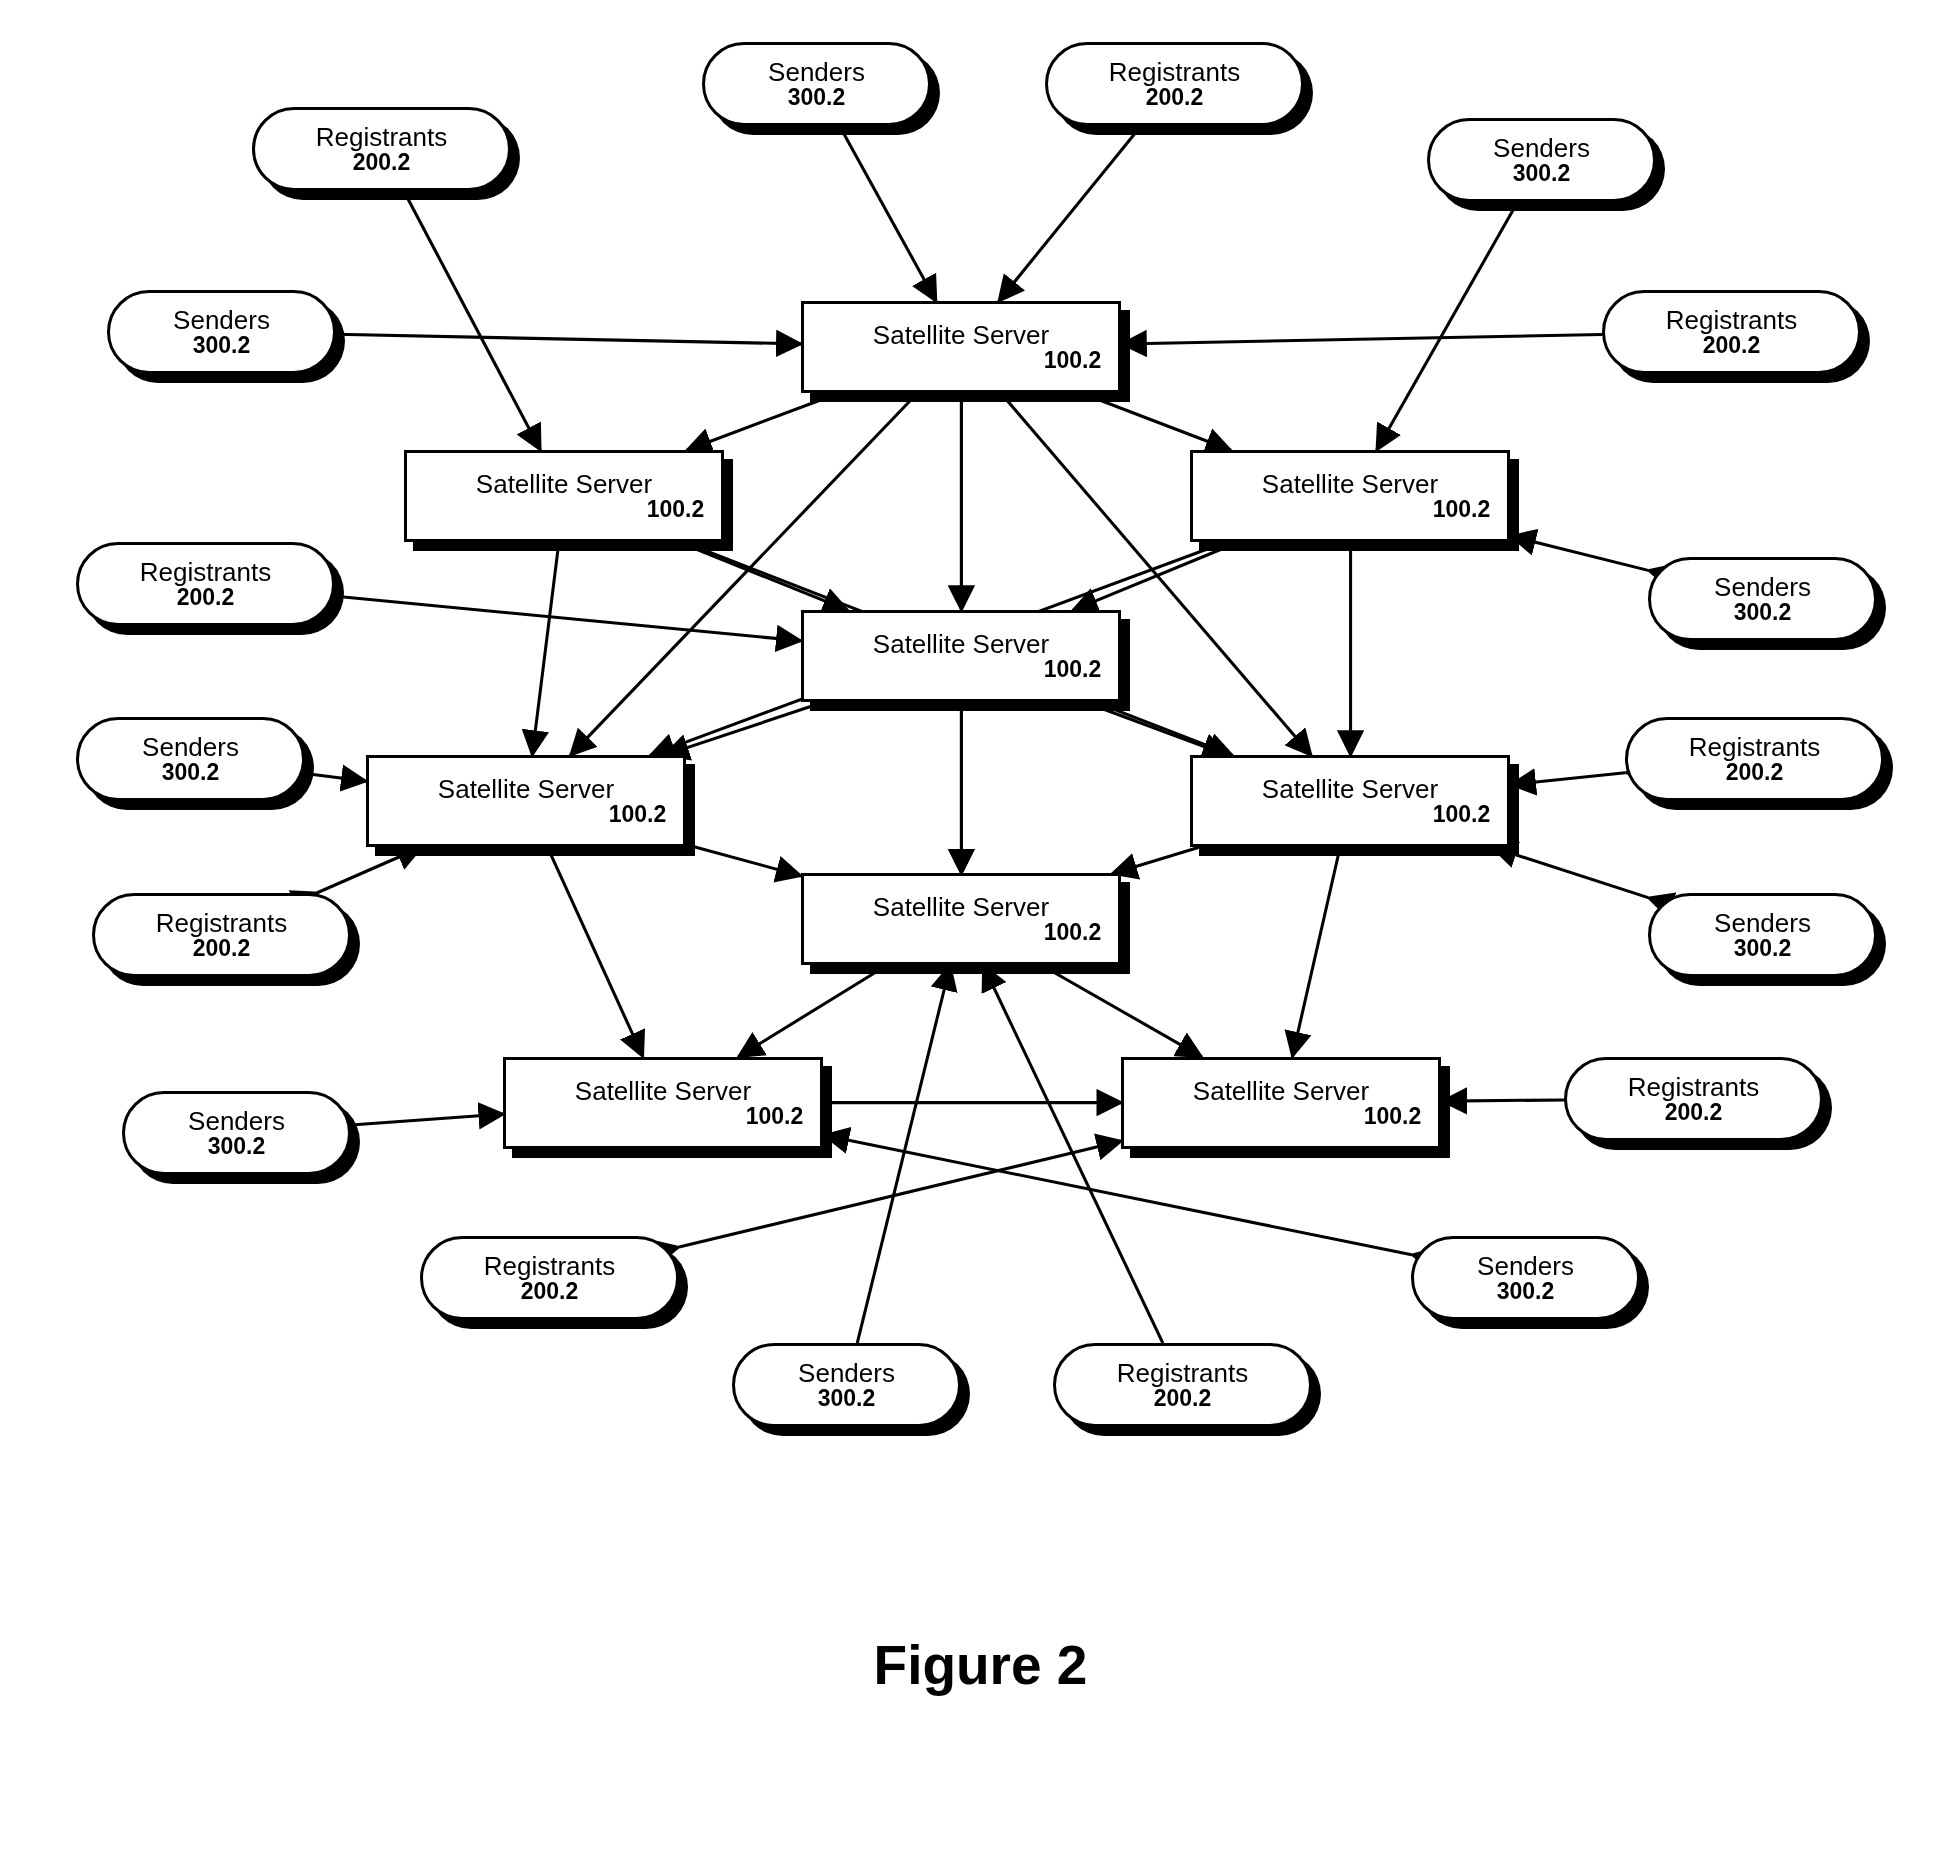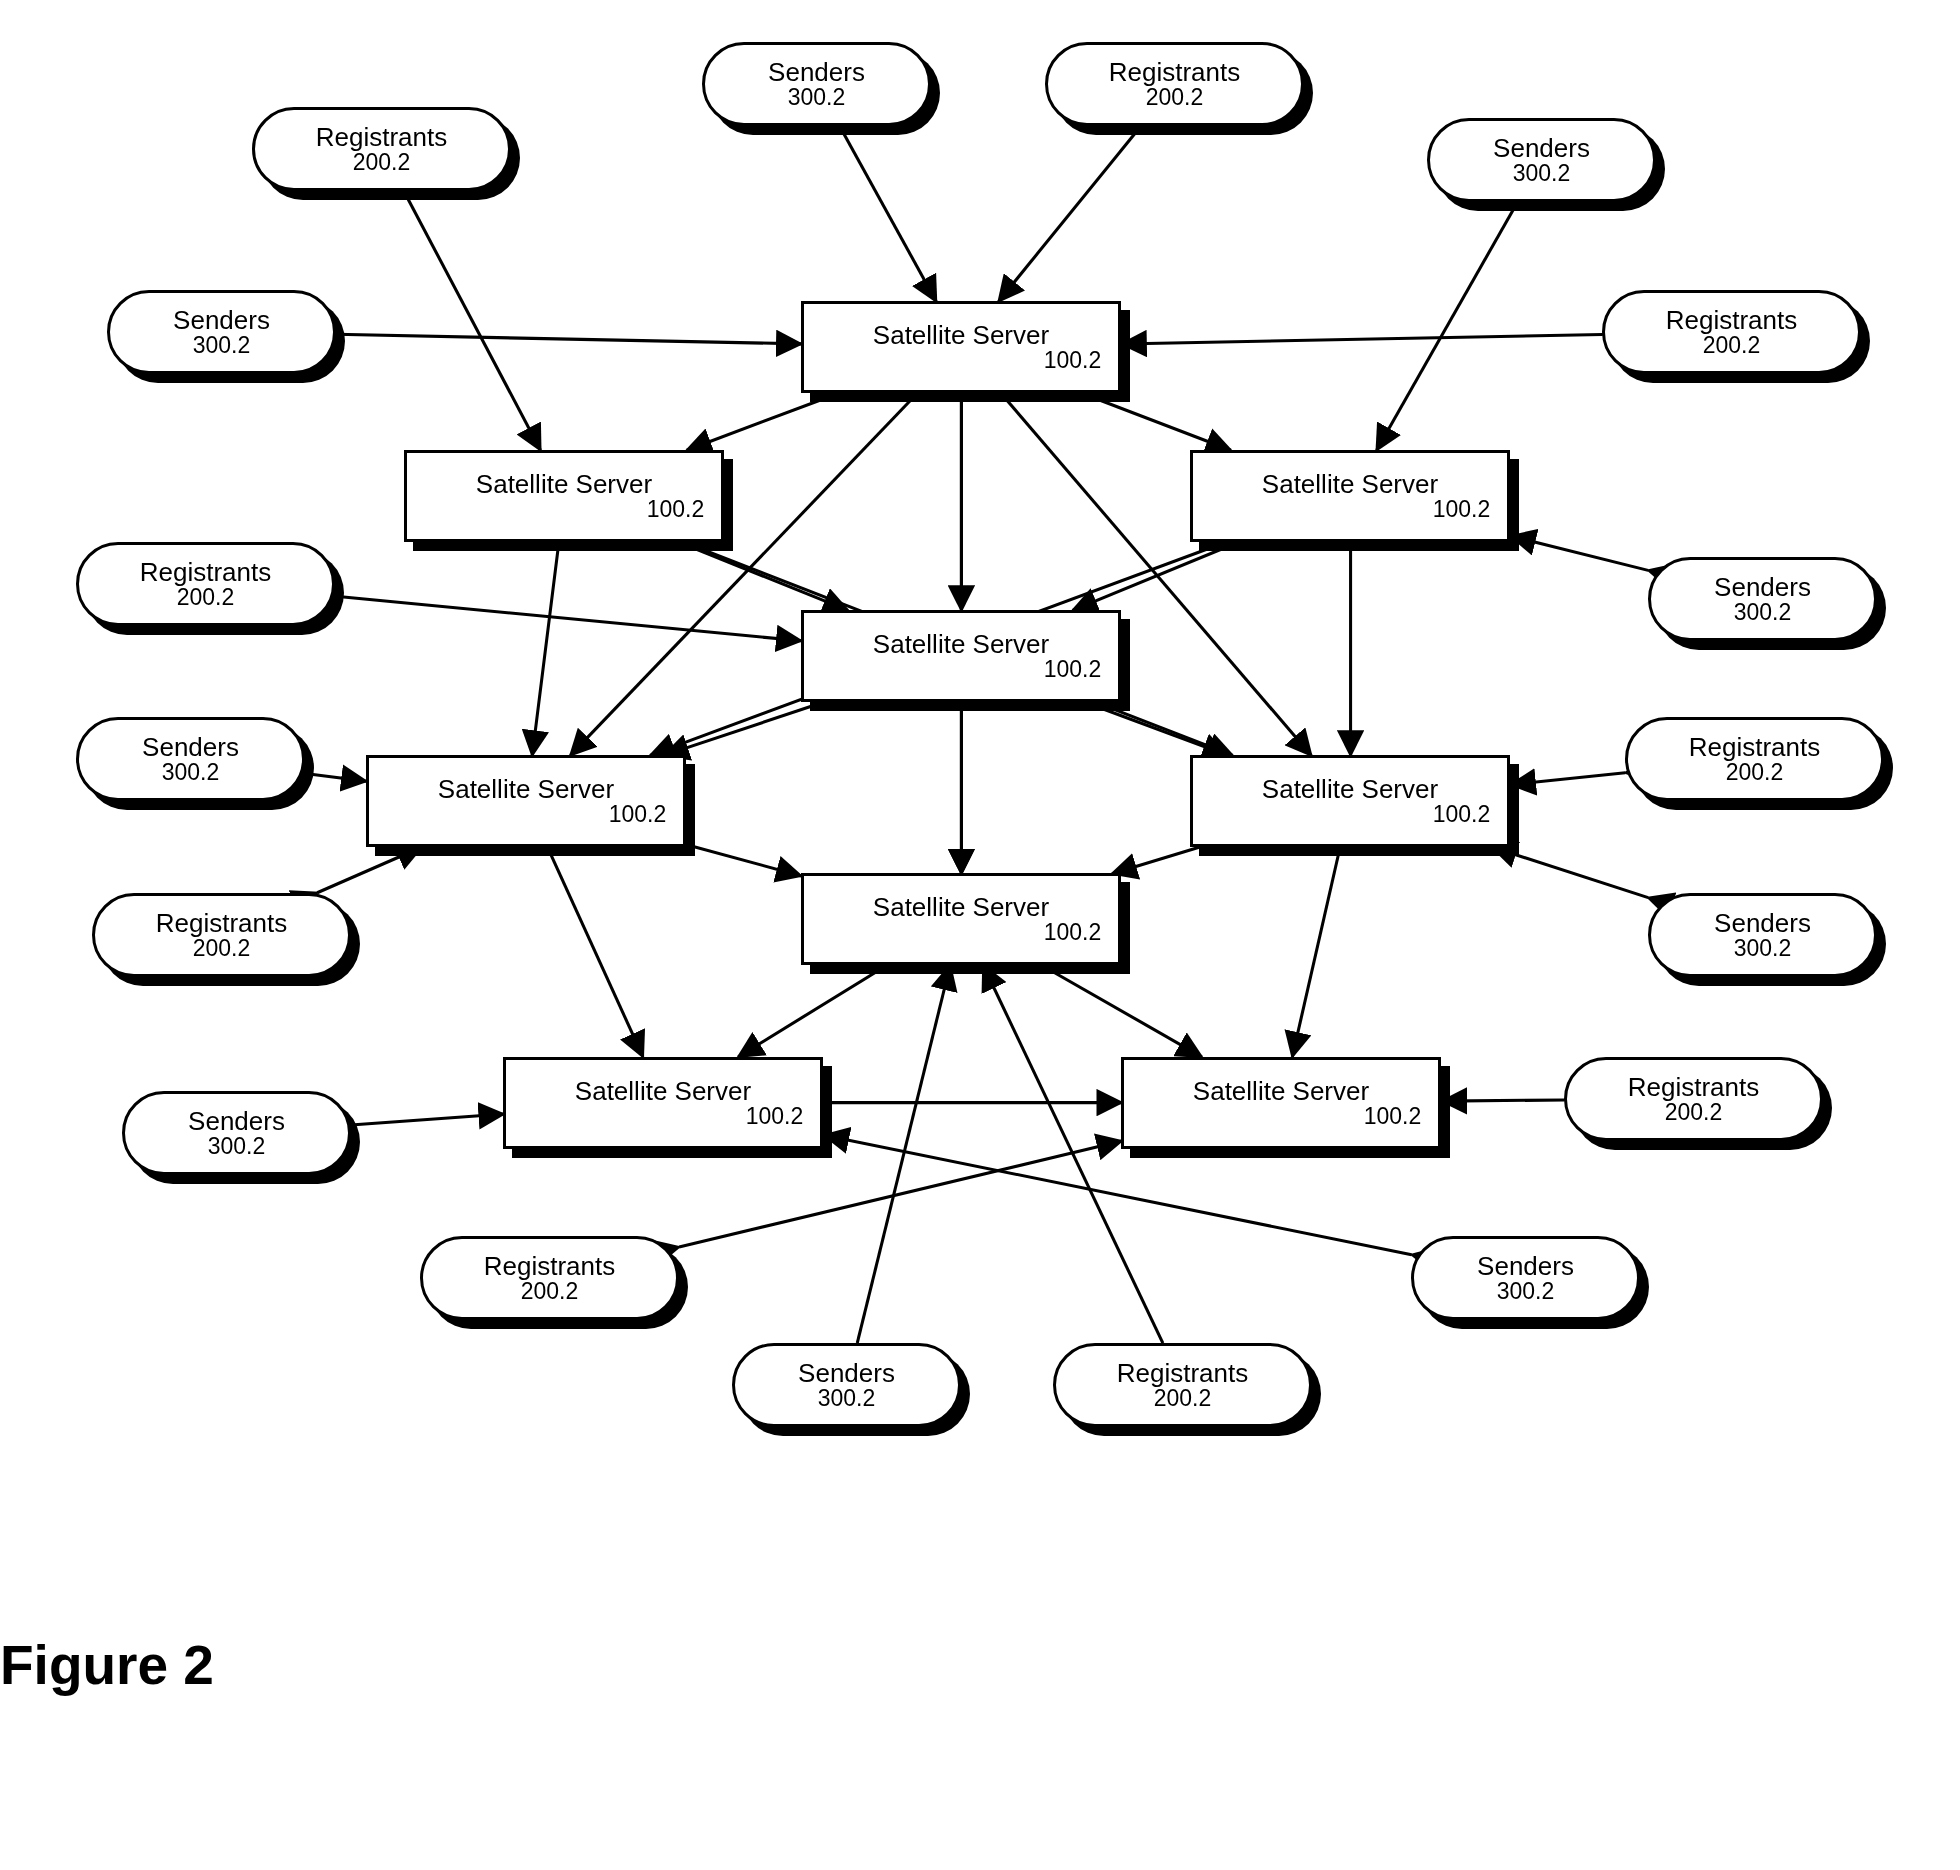--- a/index.html
+++ b/index.html
@@ -51,34 +51,35 @@
     border-radius: 0;
   }
   .node.pill .body {
     border-radius: 762px;
   }
   .node .title {
     font-weight: 400;
     font-size: 26px;
   }
   .node .sub {
-    font-weight: 400;
+    font-weight: 700;
     font-size: 23px;
     margin-top: -1.5px;
     align-self: flex-end;
     padding-right: 7.6px;
   }
   .node.pill .sub {
     align-self: center;
     padding-right: 0;
   }
   .caption {
     position: absolute;
     font-weight: 700;
     font-size: 55px;
+    text-align: center;
     width: 100%;
   }
 </style>
 </head>
 <body>
 
 <div class="canvas">
   <svg class="edges" viewBox="0 0 2570 2452" width="1961" height="1871">
     <defs>
       <marker id="arrow-end" viewBox="0 0 12 12" refX="11" refY="6" markerWidth="9" markerHeight="9" orient="auto-start-reverse">

